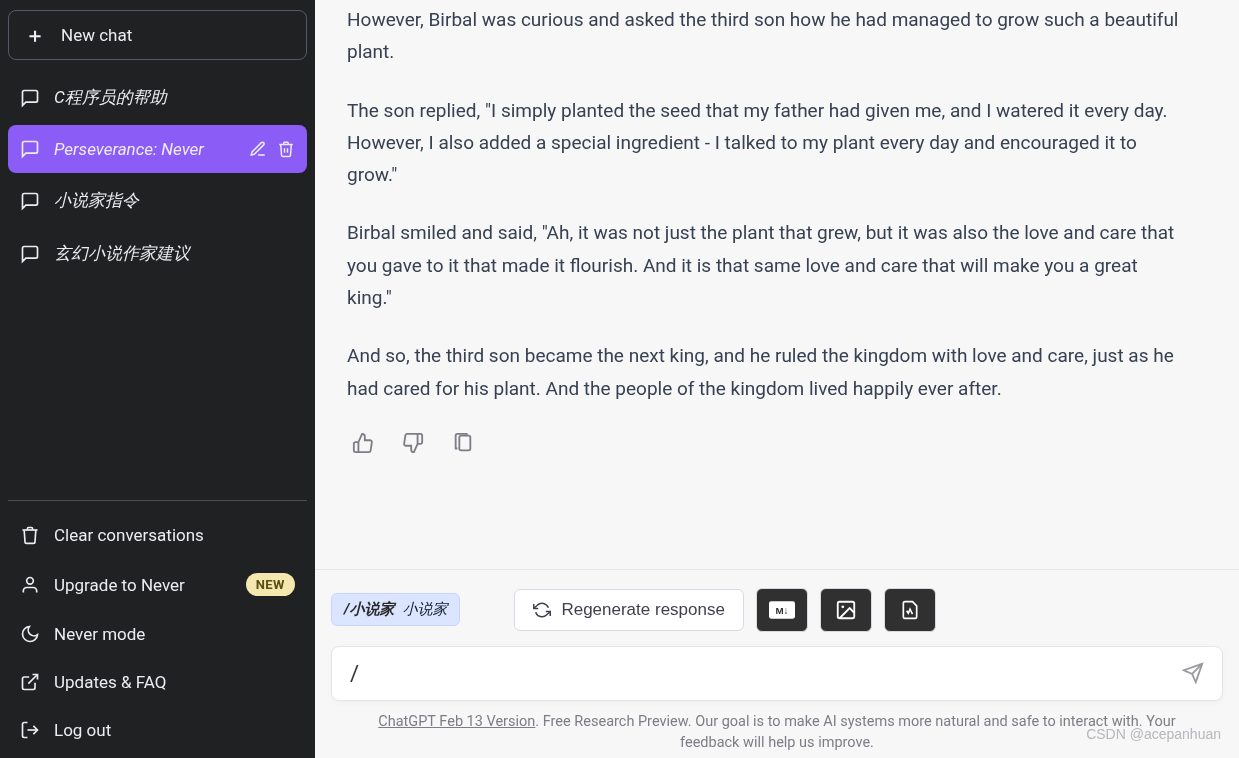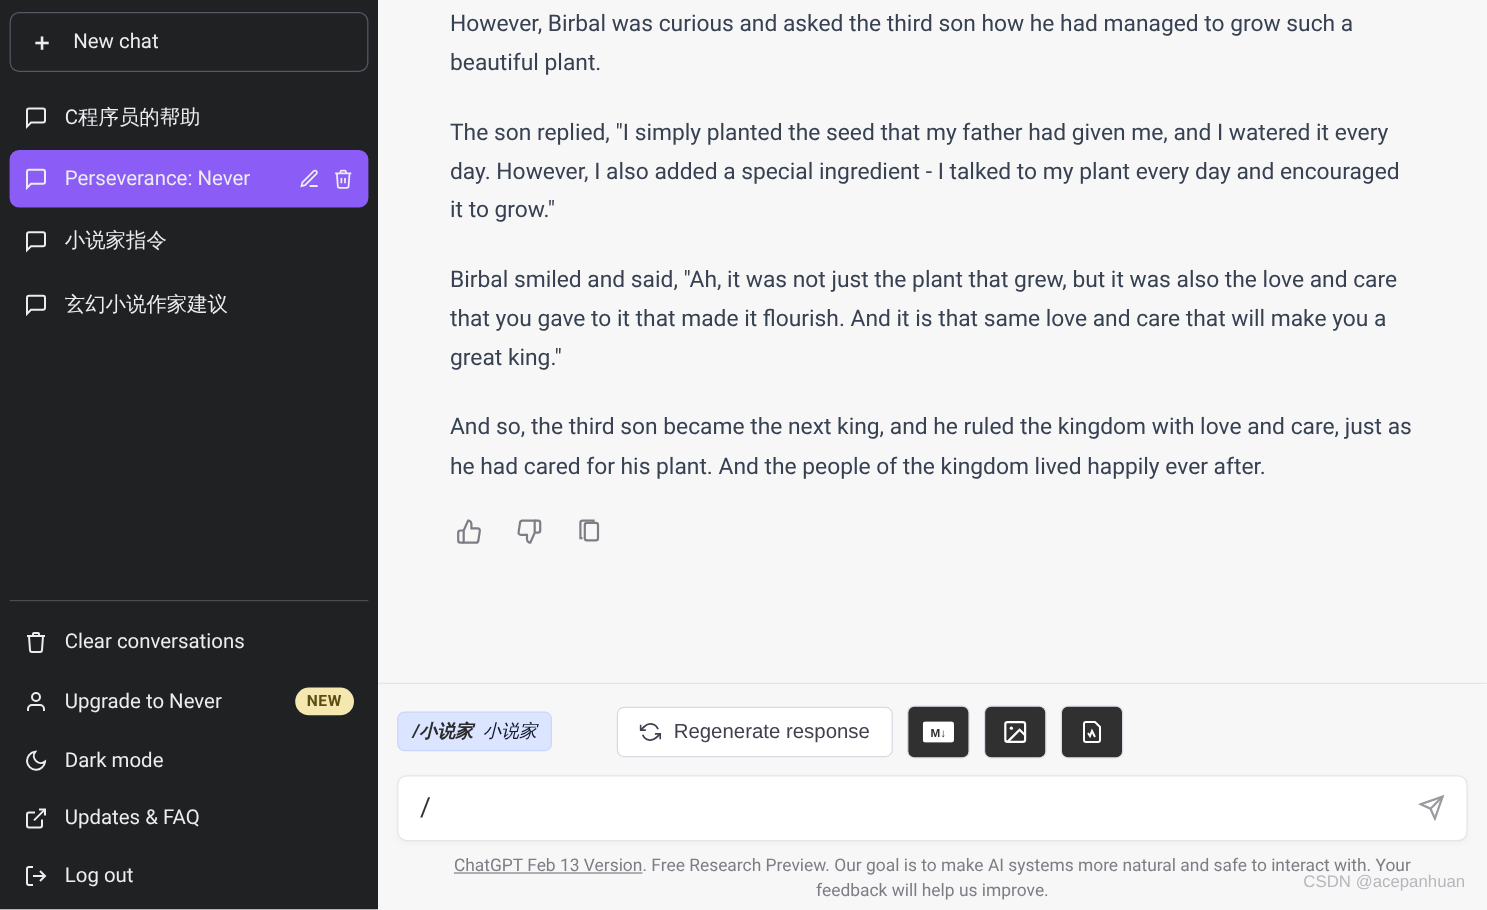--- a/index.html
+++ b/index.html
@@ -22,20 +22,21 @@
     padding: 14px 16px; cursor: pointer; font-size: 17px;
     margin-bottom: 12px;
   }
   .new-chat .plus { font-size: 20px; font-weight: 600; line-height: 1; }
   .chat-list { flex: 0 0 auto; }
   .chat-item {
     display: flex; align-items: center; gap: 14px;
     padding: 14px 12px; border-radius: 8px; cursor: pointer;
     font-size: 17px; white-space: nowrap; overflow: hidden;
     margin-bottom: 2px;
+    font-style: italic;
   }
   .chat-item.active { background: #8b5cf6; }
   .chat-item .label { flex: 1; overflow: hidden; text-overflow: ellipsis; }
   .chat-item .actions { display:none; align-items:center; gap:10px; }
   .chat-item.active .actions { display:flex; }
   .chat-icon { display:inline-flex; width:20px; height:20px; }
   .spacer { flex: 1; }
   .divider { height:1px; background:#4d4d4f; margin: 6px 0 10px 0; }
   .menu-item {
     display:flex; align-items:center; gap:14px;
@@ -44,21 +45,21 @@
   }
   .menu-item .right { margin-left:auto; }
   .badge-new {
     background:#f4e7b0; color:#5d4d12;
     font-size:13px; font-weight:700; letter-spacing:0.5px;
     padding:4px 10px; border-radius:12px;
   }
 
   
   .main { flex:1; display:flex; flex-direction:column; background:#f7f7f8; position:relative; }
-  .scroll { flex:1; overflow:hidden; padding: 4px 60px 30px 60px; }
+  .scroll { flex:1; overflow:hidden; padding: 4px 60px 30px 32px; }
   .message { color:#374151; font-size:19px; line-height:1.7; }
   .message p { margin-bottom:26px; }
   .feedback { display:flex; gap:26px; margin-top:14px; padding-left:4px; }
   .feedback .icn {
     color:#7d7d85; cursor:pointer; width:24px; height:24px;
     display:inline-flex; align-items:center; justify-content:center;
   }
 
   
   .bottom { border-top:1px solid #e5e5e8; padding:18px 16px 4px 16px; position:relative; }
@@ -198,21 +199,21 @@
       <span>Upgrade to Never</span>
       <span class="right badge-new">NEW</span>
     </div>
 
     <div class="menu-item">
       <span>
         <svg viewBox="0 0 24 24" width="20" height="20" fill="none" stroke="#ececf1" stroke-width="2">
             <path d="M21 12.79A9 9 0 1 1 11.21 3 7 7 0 0 0 21 12.79z"></path>
           </svg>
       </span>
-      <span>Dark mode</span>
+      <span>Never mode</span>
     </div>
 
     <div class="menu-item">
       <span>
         <svg viewBox="0 0 24 24" width="20" height="20" fill="none" stroke="#ececf1" stroke-width="2">
             <path d="M18 13v6a2 2 0 0 1-2 2H5a2 2 0 0 1-2-2V8a2 2 0 0 1 2-2h6"></path>
             <polyline points="15 3 21 3 21 9"></polyline>
             <line x1="10" y1="14" x2="21" y2="3"></line>
           </svg>
       </span>

